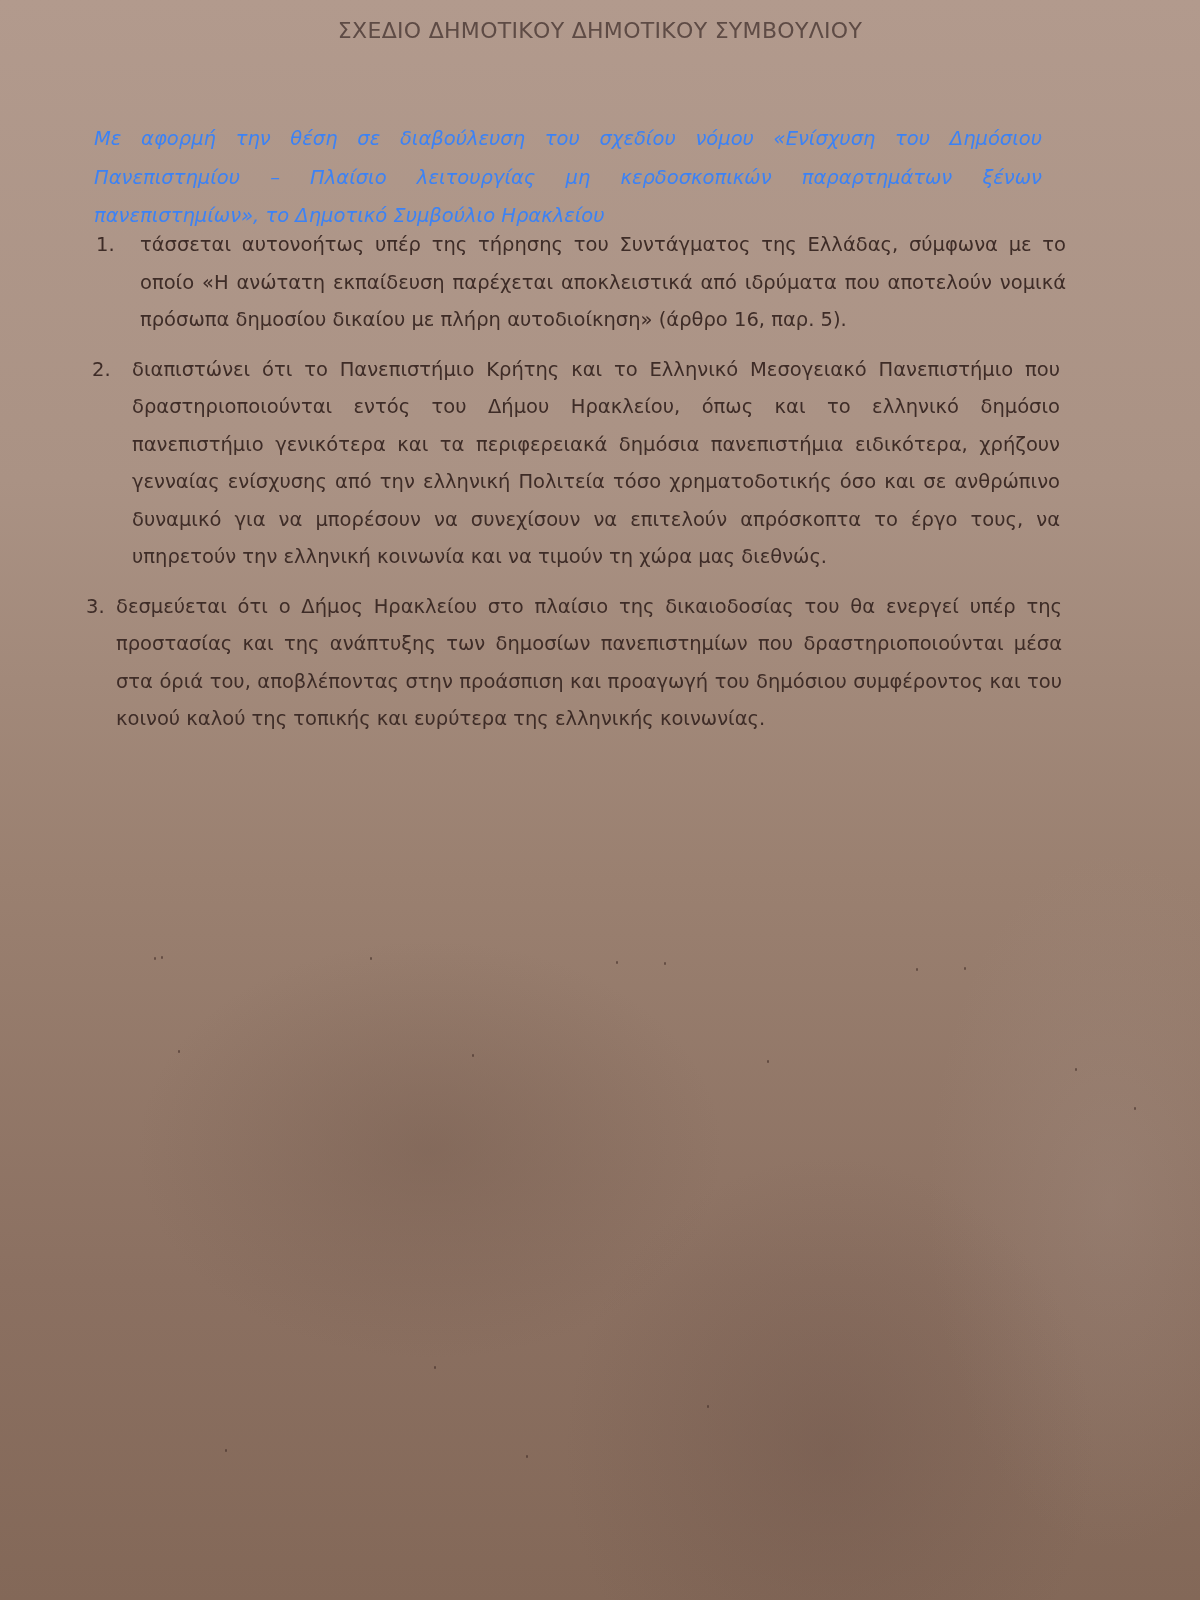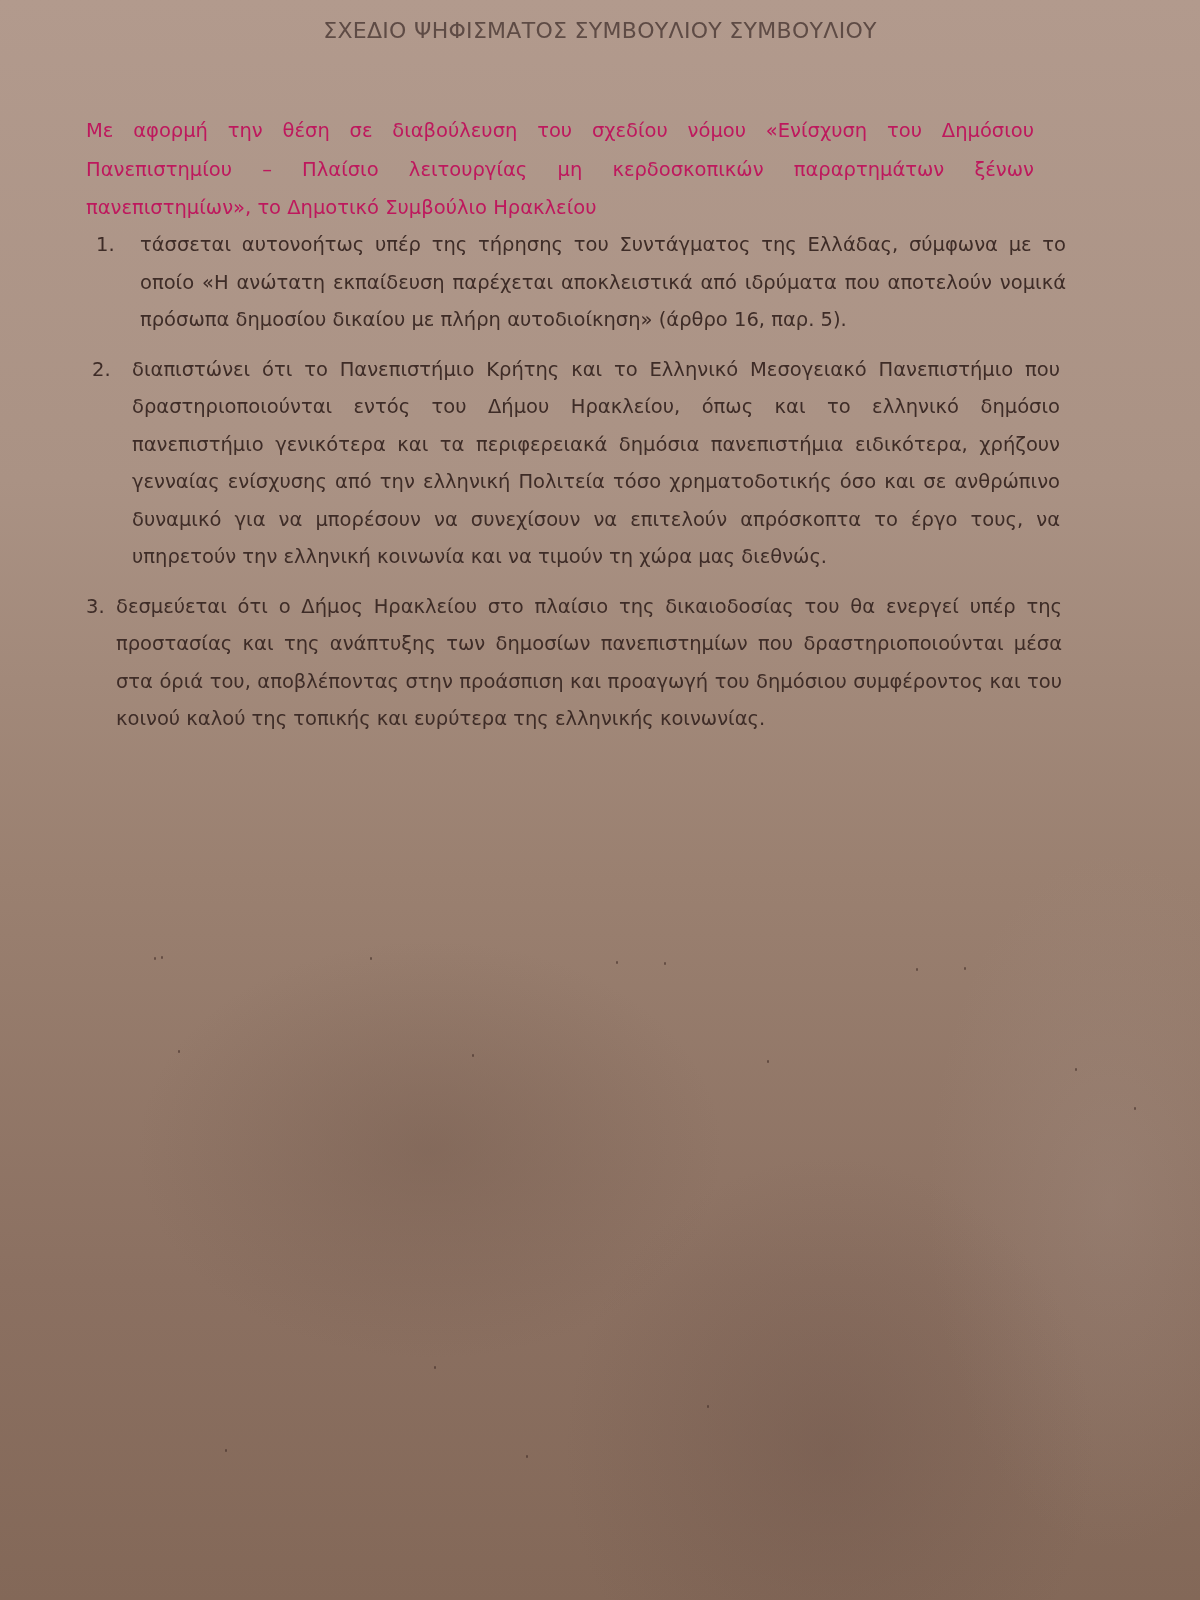--- a/index.html
+++ b/index.html
@@ -34,23 +34,24 @@
       font-weight: normal;
       margin: 0;
     }
     .intro {
       position: absolute;
       top: 112px;
       left: 86px;
       width: 948px;
       font-size: 19.5px;
       line-height: 38.5px;
-      color: #be185d;
+      color: #3b82f6;
       text-align: justify;
-      margin: 0;
+      margin: 8px;
+      font-style: italic;
     }
     .resolutions {
       position: absolute;
       top: 226px;
       left: 86px;
       width: 960px;
       margin: 0;
       padding: 0;
       list-style: none;
     }
@@ -80,21 +81,21 @@
       height: 3px;
       background: rgba(60,40,35,0.55);
       border-radius: 1px;
     }
   </style>
 </head>
 <body>
 
 <div class="page">
 
-  <h1 class="doc-title">ΣΧΕΔΙΟ ΨΗΦΙΣΜΑΤΟΣ ΣΥΜΒΟΥΛΙΟΥ ΣΥΜΒΟΥΛΙΟΥ</h1>
+  <h1 class="doc-title">ΣΧΕΔΙΟ ΔΗΜΟΤΙΚΟΥ ΔΗΜΟΤΙΚΟΥ ΣΥΜΒΟΥΛΙΟΥ</h1>
 
   <p class="intro">Με αφορμή την θέση σε διαβούλευση του σχεδίου νόμου «Ενίσχυση του Δημόσιου Πανεπιστημίου – Πλαίσιο λειτουργίας μη κερδοσκοπικών παραρτημάτων ξένων πανεπιστημίων», το Δημοτικό Συμβούλιο Ηρακλείου</p>
 
   <ol class="resolutions">
     <li class="resolution-item item-1">
       <span class="item-number">1.</span>
       <span class="item-text">τάσσεται αυτονοήτως υπέρ της τήρησης του Συντάγματος της Ελλάδας, σύμφωνα με το οποίο «Η ανώτατη εκπαίδευση παρέχεται αποκλειστικά από ιδρύματα που αποτελούν νομικά πρόσωπα δημοσίου δικαίου με πλήρη αυτοδιοίκηση» (άρθρο 16, παρ. 5).</span>
     </li>
     <li class="resolution-item item-2">
       <span class="item-number">2.</span>

